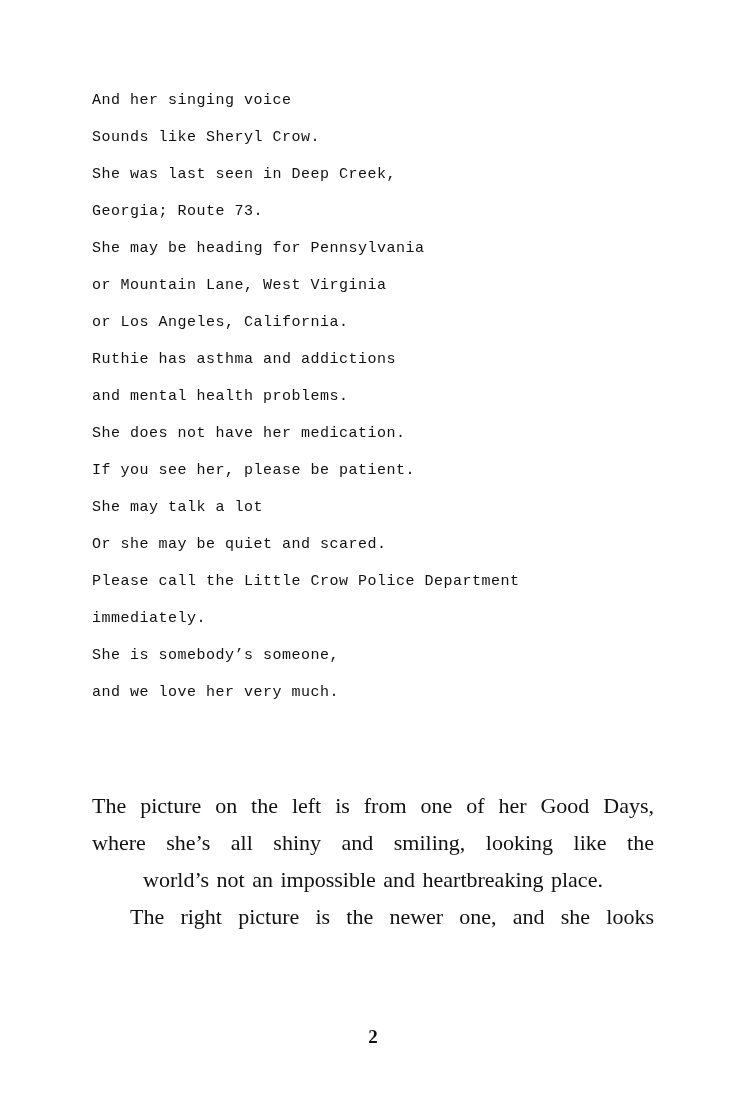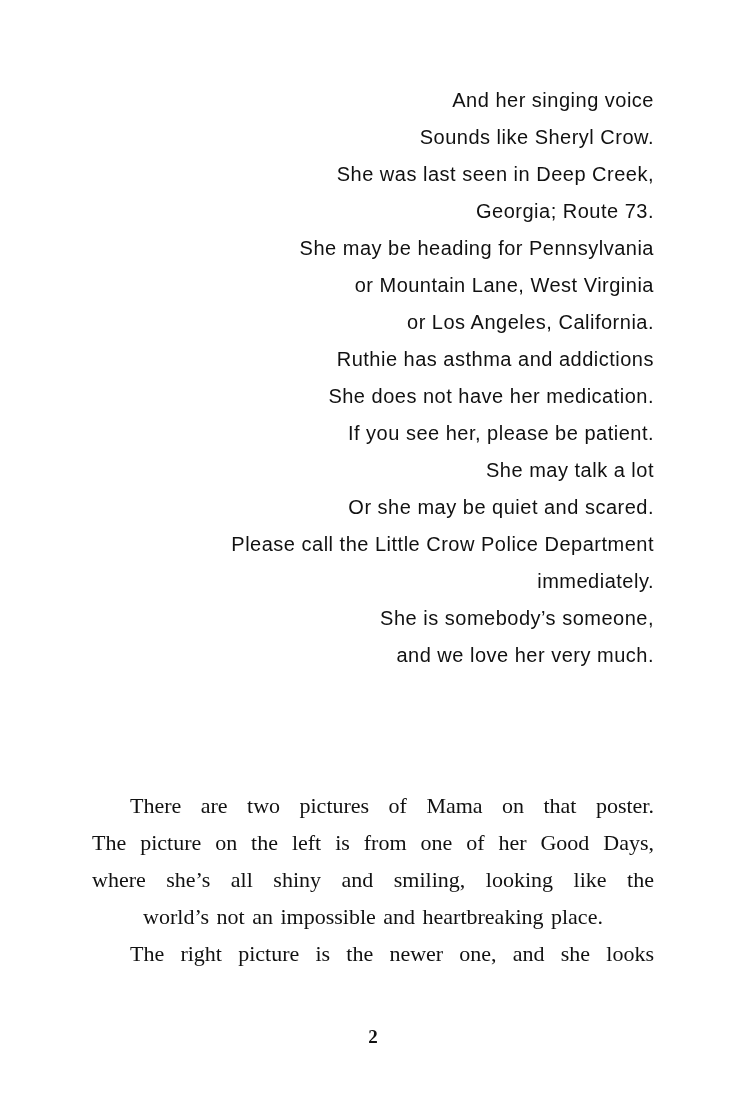--- a/index.html
+++ b/index.html
@@ -13,23 +13,23 @@
     height: 1116px;
     background: #ffffff;
     color: #111111;
     overflow: hidden;
   }
   .poem {
     position: absolute;
     left: 92px;
     top: 82px;
     width: 562px;
-    text-align: right;
-    font-family: Liberation Sans, sans-serif;
-    font-size: 20px;
+    text-align: left;
+    font-family: Liberation Mono, monospace;
+    font-size: 15px;
     line-height: 37px;
     font-weight: 400;
     letter-spacing: 0.5px;
   }
   .poem-line {
     height: 37px;
     white-space: nowrap;
   }
   .prose {
     position: absolute;
@@ -72,32 +72,32 @@
 
   <div class="poem">
     <div class="poem-line">And her singing voice</div>
     <div class="poem-line">Sounds like Sheryl Crow.</div>
     <div class="poem-line">She was last seen in Deep Creek,</div>
     <div class="poem-line">Georgia; Route 73.</div>
     <div class="poem-line">She may be heading for Pennsylvania</div>
     <div class="poem-line">or Mountain Lane, West Virginia</div>
     <div class="poem-line">or Los Angeles, California.</div>
     <div class="poem-line">Ruthie has asthma and addictions</div>
+    <div class="poem-line">and mental health problems.</div>
     <div class="poem-line">She does not have her medication.</div>
     <div class="poem-line">If you see her, please be patient.</div>
     <div class="poem-line">She may talk a lot</div>
     <div class="poem-line">Or she may be quiet and scared.</div>
     <div class="poem-line">Please call the Little Crow Police Department</div>
     <div class="poem-line">immediately.</div>
     <div class="poem-line">She is somebody’s someone,</div>
     <div class="poem-line">and we love her very much.</div>
   </div>
 
   <div class="prose">
-    <div class="prose-line indent just">There are two pictures of Mama on that poster.</div>
     <div class="prose-line just">The picture on the left is from one of her Good Days,</div>
     <div class="prose-line just">where she’s all shiny and smiling, looking like the</div>
     <div class="prose-line">world’s not an impossible and heartbreaking place.</div>
     <div class="prose-line indent just">The right picture is the newer one, and she looks</div>
   </div>
 
   <div class="folio">2</div>
 
 </div>
 

